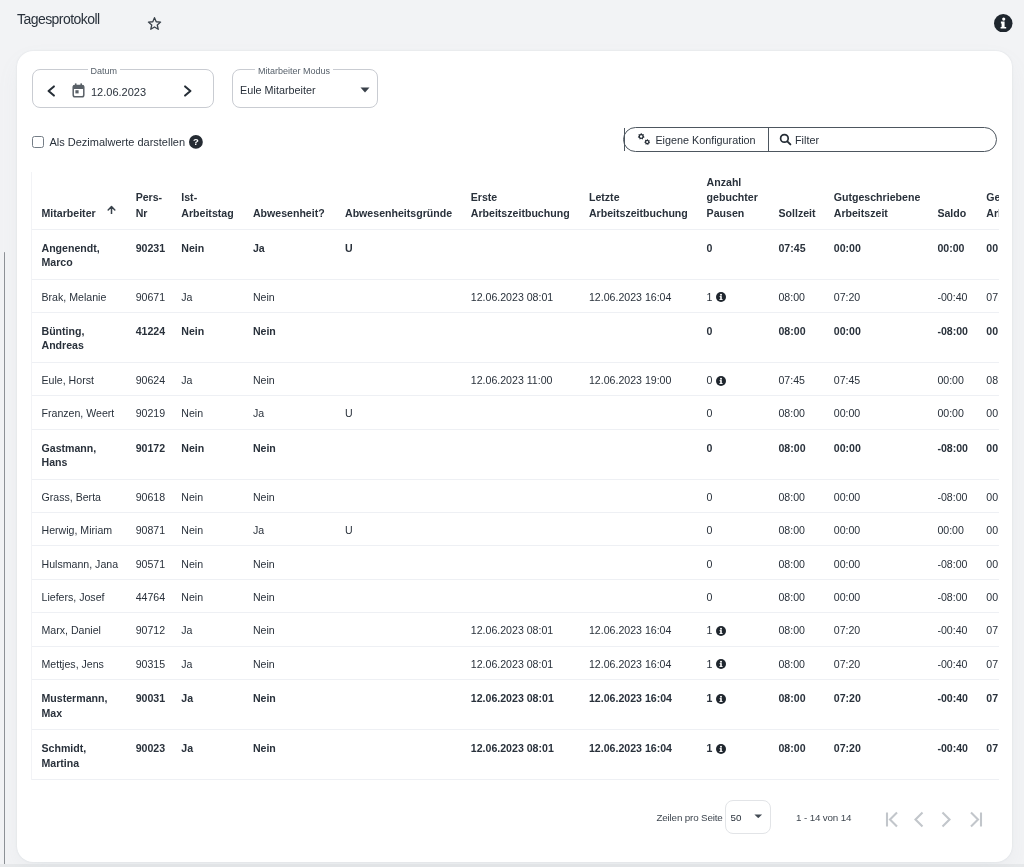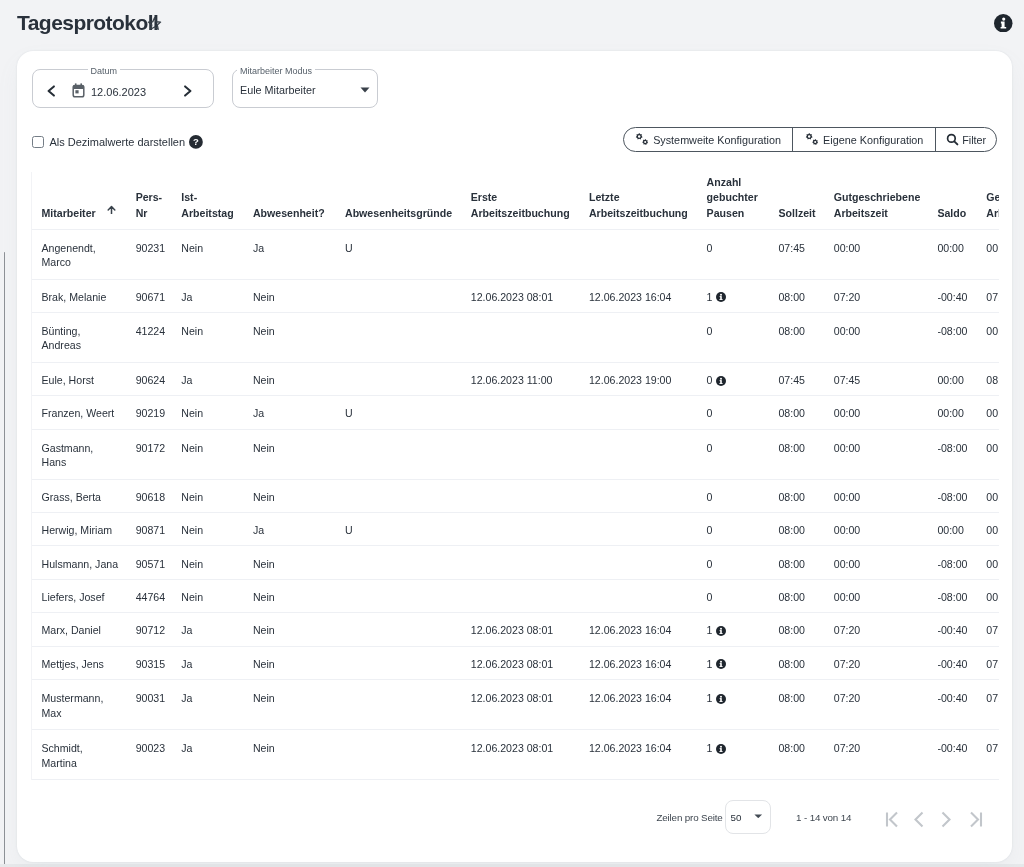--- a/index.html
+++ b/index.html
@@ -1,34 +1,34 @@
 <!DOCTYPE html>
 <html><head><meta charset="utf-8">
 <style>
 * { margin:0; padding:0; box-sizing:border-box; }
 html,body { width:1024px; height:867px; overflow:hidden; }
 body { font-family:"Liberation Sans", sans-serif; background:#f2f3f5; position:relative; color:#29313b; }
 .abs { position:absolute; }
 .card { position:absolute; left:17px; top:51px; width:995px; height:810.5px; background:#fff; border-radius:16px;
         box-shadow:0 0 2px rgba(145,158,171,.24), 0 10px 24px -4px rgba(145,158,171,.10); }
-.h1 { position:absolute; left:17px; top:10.9px; font-size:21px; font-weight:bold; letter-spacing:-0.55px; color:#29313b; }
+.h1 { position:absolute; left:17px; top:10.9px; font-size:14px; font-weight:normal; letter-spacing:-0.55px; color:#29313b; }
 .fld { position:absolute; border:1px solid #c9ccd2; border-radius:8px; background:#fff; }
 .flbl { position:absolute; font-size:9px; color:#555f69; background:#fff; padding:0 3px; line-height:10px; }
 .chk { position:absolute; width:11.5px; height:11.5px; border:1.6px solid #747d86; border-radius:2.5px; }
 .btngroup { position:absolute; left:623px; top:127px; width:374px; height:25.4px; border:1px solid #4d565f;
             border-radius:13px; display:flex; align-items:center; font-size:10.8px; color:#29313b; }
 .btn { display:flex; align-items:center; justify-content:center; height:100%; }
 .bsep { width:1px; height:100%; background:#4d565f; }
 .twrap { position:absolute; left:31.5px; top:170px; width:967px; height:611px; overflow:hidden; }
 table { border-collapse:collapse; table-layout:fixed; width:1075px; font-size:10.6px; line-height:15px; color:#29313b; }
 th, td { padding:0 10px; text-align:left; font-weight:normal; overflow:hidden; white-space:nowrap; }
 thead tr { height:59px; }
 thead th { vertical-align:bottom; padding-bottom:7.5px; font-weight:bold; border-bottom:1.5px solid #eef0f4; line-height:15.5px;margin-top:16px; }
 tbody td { vertical-align:top; padding-top:10.2px; border-bottom:1.5px solid #eef0f4; }
-tr.d td { padding-top:11.3px; line-height:14.3px; }
+tr.d td { padding-top:11.3px; line-height:14.3px;font-weight:bold; }
 td.r, th.r { text-align:left; }
 .ibadge { display:inline-block; width:10px; height:10px; margin-left:4px; position:relative; top:1.5px; }
 .pgtxt { position:absolute; font-size:9.8px; color:#3f4750; letter-spacing:-0.15px; }
 .pgsel { position:absolute; left:725px; top:799.5px; width:46px; height:34px; border:1px solid #e2e4e7; border-radius:8px; }
 </style></head>
 <body>
 
 <div class="abs" style="left:3.5px; top:252px; width:1.6px; height:615px; background:#8d9196; border-radius:2px"></div>
 
 <div class="abs" style="left:0; top:864px; width:1024px; height:3px; background:#e7e9eb"></div>
@@ -59,43 +59,36 @@
   <rect x="8.4" y="0.4" width="1.6" height="2.6" fill="#596067"></rect>
   <rect x="3.4" y="7.2" width="3.2" height="3.2" fill="#596067"></rect>
 </svg>
 <div class="abs" style="left:91px; top:87px; font-size:11px; line-height:11px; color:#29313b">12.06.2023</div>
 <svg class="abs" style="left:183px; top:85px" width="10" height="12" viewBox="0 0 10 12">
     <path d="M2.1,1.4 L7.4,6 L2.1,10.6" fill="none" stroke="#252d36" stroke-width="2" stroke-linecap="round" stroke-linejoin="round"></path>
   </svg>
 
 
 <div class="fld" style="left:232px; top:68.8px; width:145.5px; height:39.5px"></div>
-<div class="flbl" style="left:237px; top:66.2px">Mitarbeiter Modus</div>
+<div class="flbl" style="left:255px; top:66.2px">Mitarbeiter Modus</div>
 <div class="abs" style="left:240px; top:85.3px; font-size:10.8px; line-height:11px; color:#29313b">Eule Mitarbeiter</div>
 <svg class="abs" style="left:359.5px; top:87px" width="10" height="6" viewBox="0 0 10 6">
     <path d="M0.5,0.5 L5,5.5 L9.5,0.5 Z" fill="#39414a"></path>
   </svg>
 
 
 <div class="chk" style="left:32px; top:136px"></div>
 <div class="abs" style="left:49.4px; top:136.4px; font-size:11px; line-height:12px; color:#29313b">Als Dezimalwerte darstellen</div>
 <svg class="abs" style="left:189px; top:135.2px" width="13.8" height="13.8" viewBox="0 0 13.8 13.8">
   <circle cx="6.9" cy="6.9" r="6.9" fill="#252b33"></circle>
   <text x="6.9" y="10.3" font-size="9.5" font-weight="bold" fill="#fff" text-anchor="middle" font-family="Liberation Sans">?</text>
 </svg>
 
 
 <div class="btngroup">
-  <div class="btn" style="width:169px">
-      <svg width="14" height="15" viewBox="0 0 14 15" style="margin-right:4px;flex:none">
-        <path d="M4.20,0.90 L5.26,2.19 L6.94,2.22 L6.59,3.85 L7.61,5.18 L6.12,5.93 L5.72,7.55 L4.20,6.85 L2.68,7.55 L2.28,5.93 L0.79,5.18 L1.81,3.85 L1.46,2.22 L3.14,2.19 Z M5.45,4.40 A1.25,1.25 0 1 0 2.95,4.40 A1.25,1.25 0 1 0 5.45,4.40 Z" fill="#252d36" fill-rule="evenodd"></path>
-        <path d="M13.11,11.06 L11.70,11.54 L11.18,12.94 L9.93,12.13 L8.52,12.60 L8.36,11.12 L7.12,10.31 L8.18,9.26 L8.04,7.78 L9.52,7.96 L10.59,6.92 L11.37,8.20 L12.85,8.39 L12.34,9.79 Z M11.25,10.00 A1.05,1.05 0 1 0 9.15,10.00 A1.05,1.05 0 1 0 11.25,10.00 Z" fill="#252d36" fill-rule="evenodd"></path>
-      </svg>
-      <span>Systemweite Konfiguration</span>
-    </div>
   <div class="bsep"></div>
   <div class="btn" style="width:143px">
       <svg width="14" height="15" viewBox="0 0 14 15" style="margin-right:4px;flex:none">
         <path d="M4.20,0.90 L5.26,2.19 L6.94,2.22 L6.59,3.85 L7.61,5.18 L6.12,5.93 L5.72,7.55 L4.20,6.85 L2.68,7.55 L2.28,5.93 L0.79,5.18 L1.81,3.85 L1.46,2.22 L3.14,2.19 Z M5.45,4.40 A1.25,1.25 0 1 0 2.95,4.40 A1.25,1.25 0 1 0 5.45,4.40 Z" fill="#252d36" fill-rule="evenodd"></path>
         <path d="M13.11,11.06 L11.70,11.54 L11.18,12.94 L9.93,12.13 L8.52,12.60 L8.36,11.12 L7.12,10.31 L8.18,9.26 L8.04,7.78 L9.52,7.96 L10.59,6.92 L11.37,8.20 L12.85,8.39 L12.34,9.79 Z M11.25,10.00 A1.05,1.05 0 1 0 9.15,10.00 A1.05,1.05 0 1 0 11.25,10.00 Z" fill="#252d36" fill-rule="evenodd"></path>
       </svg>
       <span>Eigene Konfiguration</span>
     </div>
   <div class="bsep"></div>
   <div class="btn" style="width:60px">

